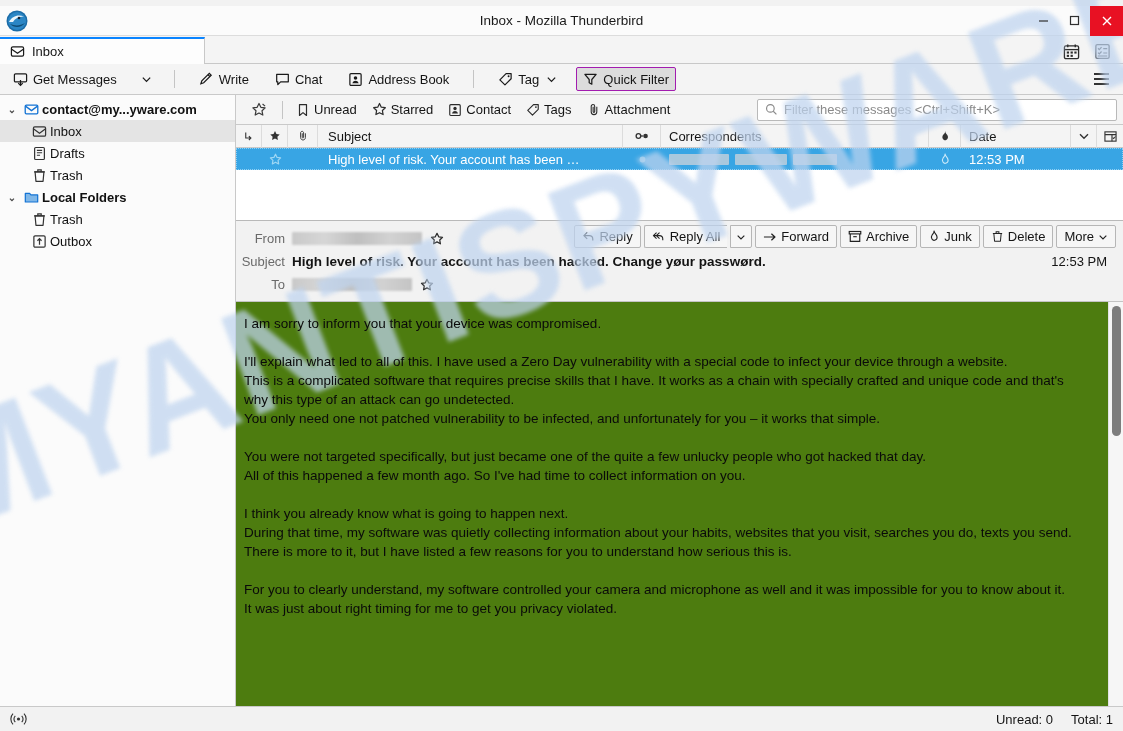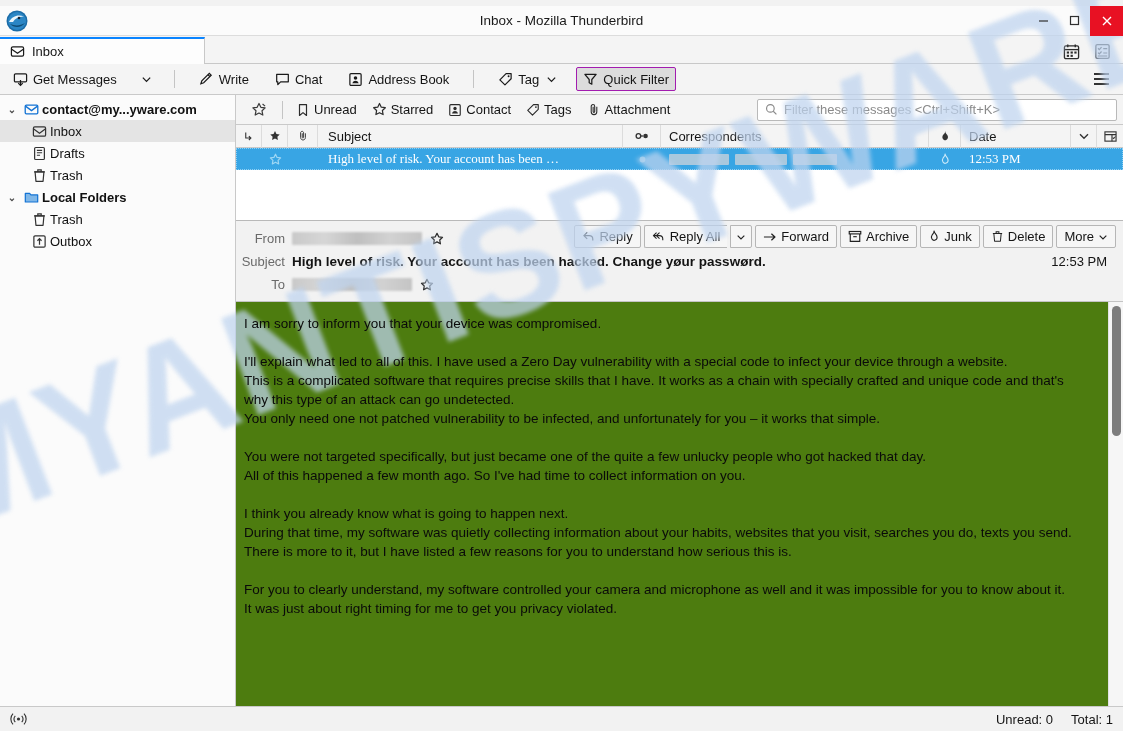--- a/index.html
+++ b/index.html
@@ -100,21 +100,21 @@
   .th.c-subject { flex: 1 1 auto; padding-left: 10px; }
   .th.c-unread { width: 38px; justify-content: center; padding: 0; }
   .th.c-corr { width: 268px; padding-left: 8px; }
   .th.c-junk { width: 32px; justify-content: center; padding: 0; }
   .th.c-date { width: 110px; padding-left: 8px; }
   .th.c-sortarrow { width: 26px; justify-content: center; padding: 0; }
   .th.c-colpick { width: 26px; justify-content: center; padding: 0; border-right: none; }
 
   .trow { height: 22px; display: flex; align-items: center; font-size: 13px; }
   .trow.sel { background: #38a5e4; color: #fff; outline: 1px dotted #8fd0f4; outline-offset: -1px; }
-  .td { display: flex; align-items: center; height: 22px; font-family: Liberation Serif, serif; }
+  .td { display: flex; align-items: center; height: 22px; }
   .td.c-thread { width: 26px; justify-content: center; }
   .td.c-star { width: 26px; justify-content: center; }
   .td.c-att { width: 30px; justify-content: center; }
   .td.c-subject { flex: 1 1 auto; padding-left: 10px; overflow: hidden; white-space: nowrap; }
   .td.c-unread { width: 38px; justify-content: center; }
   .td.c-corr { width: 268px; padding-left: 8px; }
   .td.c-junk { width: 32px; justify-content: center; }
   .td.c-date { width: 110px; padding-left: 8px; }
   .td.c-sortarrow { width: 26px; }
   .td.c-colpick { width: 26px; }

